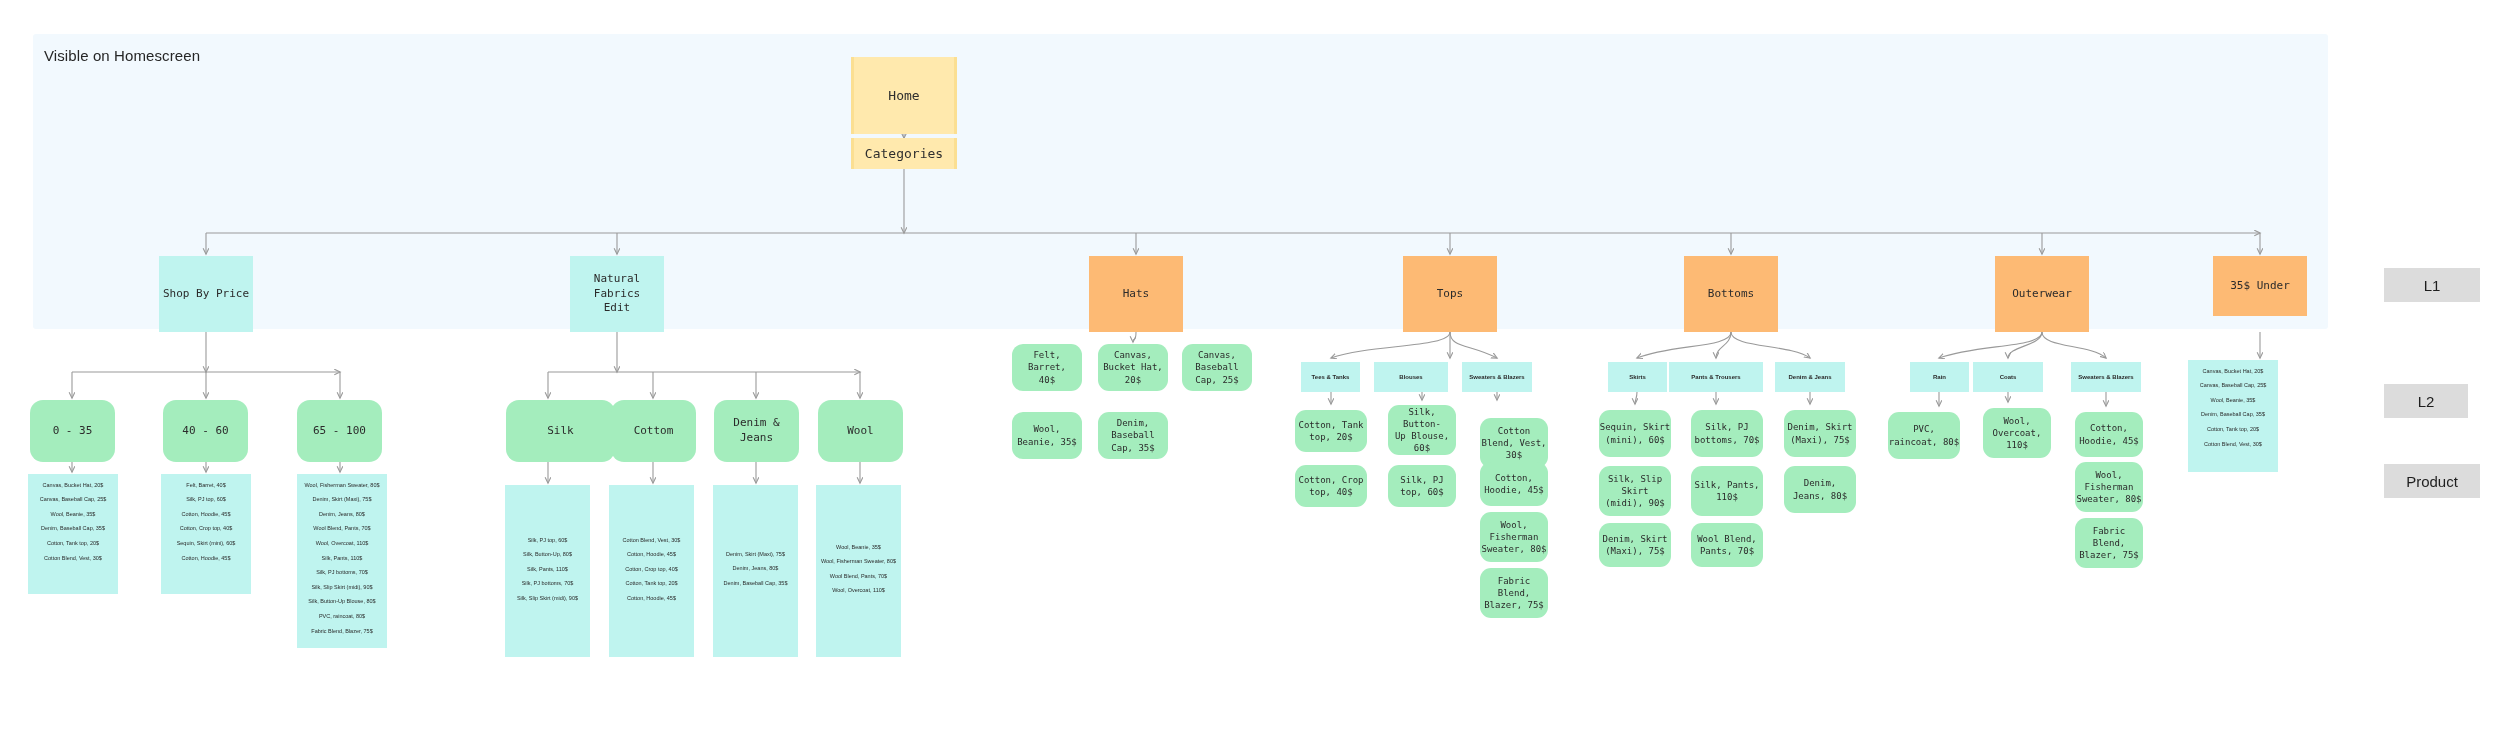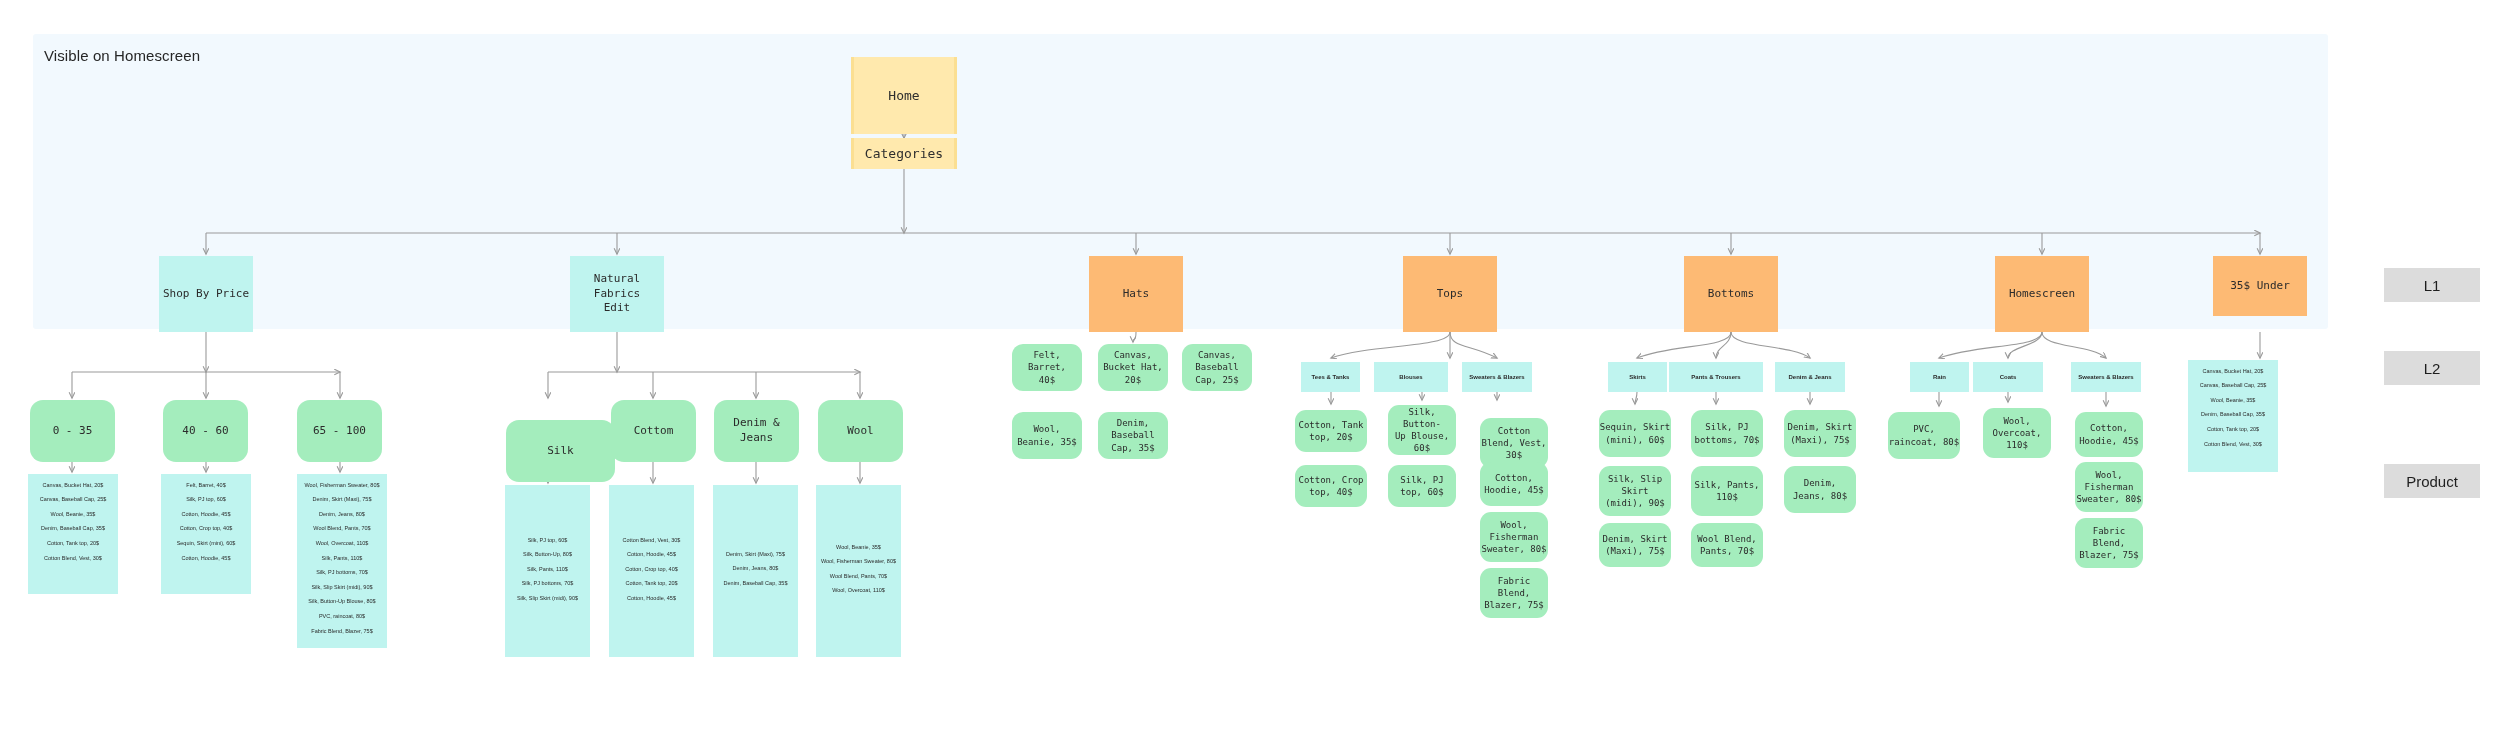--- a/index.html
+++ b/index.html
@@ -141,35 +141,35 @@
       <div class="node n-l1-purple" style="left: 1089px; top: 256px; width: 94px; height: 76px;">
         <span style="white-space: pre-line;">Hats</span>
       </div>
       <div class="node n-l1-purple" style="left: 1403px; top: 256px; width: 94px; height: 76px;">
         <span style="white-space: pre-line;">Tops</span>
       </div>
       <div class="node n-l1-purple" style="left: 1684px; top: 256px; width: 94px; height: 76px;">
         <span style="white-space: pre-line;">Bottoms</span>
       </div>
       <div class="node n-l1-purple" style="left: 1995px; top: 256px; width: 94px; height: 76px;">
-        <span style="white-space: pre-line;">Homescreen</span>
+        <span style="white-space: pre-line;">Outerwear</span>
       </div>
       <div class="node n-l1-purple" style="left: 2213px; top: 256px; width: 94px; height: 60px;">
         <span style="white-space: pre-line;">35$ Under</span>
       </div>
       <div class="node n-l2-green" style="left: 30px; top: 400px; width: 85px; height: 62px;">
         <span style="white-space: pre-line;">0 - 35</span>
       </div>
       <div class="node n-l2-green" style="left: 163px; top: 400px; width: 85px; height: 62px;">
         <span style="white-space: pre-line;">40 - 60</span>
       </div>
       <div class="node n-l2-green" style="left: 297px; top: 400px; width: 85px; height: 62px;">
         <span style="white-space: pre-line;">65 - 100</span>
       </div>
-      <div class="node n-l2-green" style="left: 506px; top: 420px; width: 109px; height: 62px;">
+      <div class="node n-l2-green" style="left: 506px; top: 400px; width: 109px; height: 62px;">
         <span style="white-space: pre-line;">Silk</span>
       </div>
       <div class="node n-l2-green" style="left: 611px; top: 400px; width: 85px; height: 62px;">
         <span style="white-space: pre-line;">Cottom</span>
       </div>
       <div class="node n-l2-green" style="left: 714px; top: 400px; width: 85px; height: 62px;">
         <span style="white-space: pre-line;">Denim &amp; Jeans</span>
       </div>
       <div class="node n-l2-green" style="left: 818px; top: 400px; width: 85px; height: 62px;">
         <span style="white-space: pre-line;">Wool</span>
@@ -374,21 +374,21 @@
         <div class="row">Canvas, Bucket Hat, 20$</div>
         <div class="row">Canvas, Baseball Cap, 25$</div>
         <div class="row">Wool, Beanie, 35$</div>
         <div class="row">Denim, Baseball Cap, 35$</div>
         <div class="row">Cotton, Tank top, 20$</div>
         <div class="row">Cotton Blend, Vest, 30$</div>
       </div>
       <div class="legend" style="left: 2384px; top: 268px; width: 96px; height: 34px;">
         <span>L1</span>
       </div>
-      <div class="legend" style="left: 2384px; top: 351px; width: 96px; height: 34px;">
+      <div class="legend" style="left: 2384px; top: 384px; width: 84px; height: 34px;">
         <span>L2</span>
       </div>
       <div class="legend" style="left: 2384px; top: 464px; width: 96px; height: 34px;">
         <span>Product</span>
       </div>
     </div>
 
 </div>
 
 </body></html>

